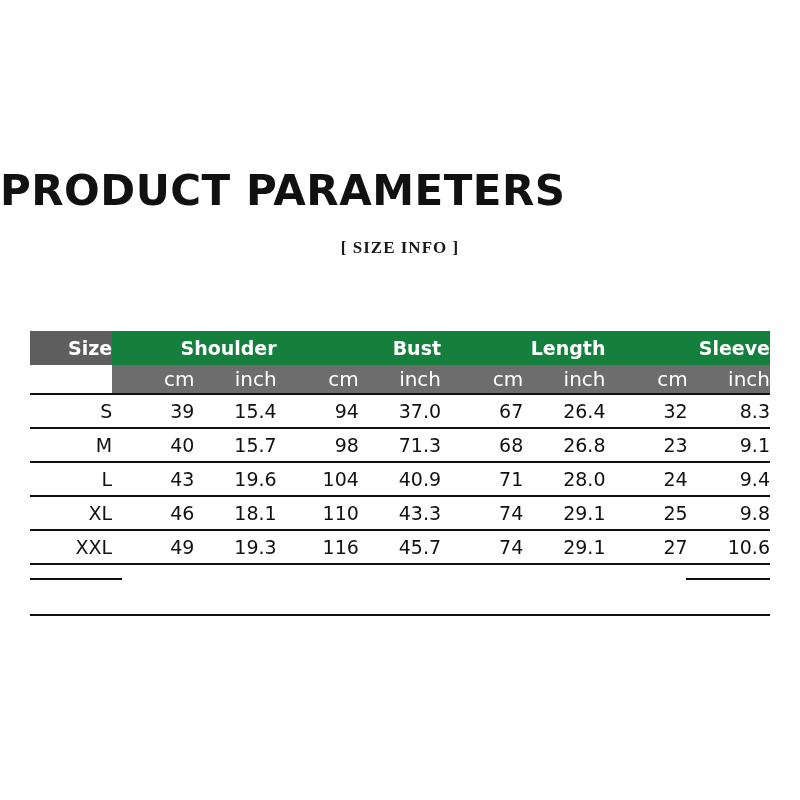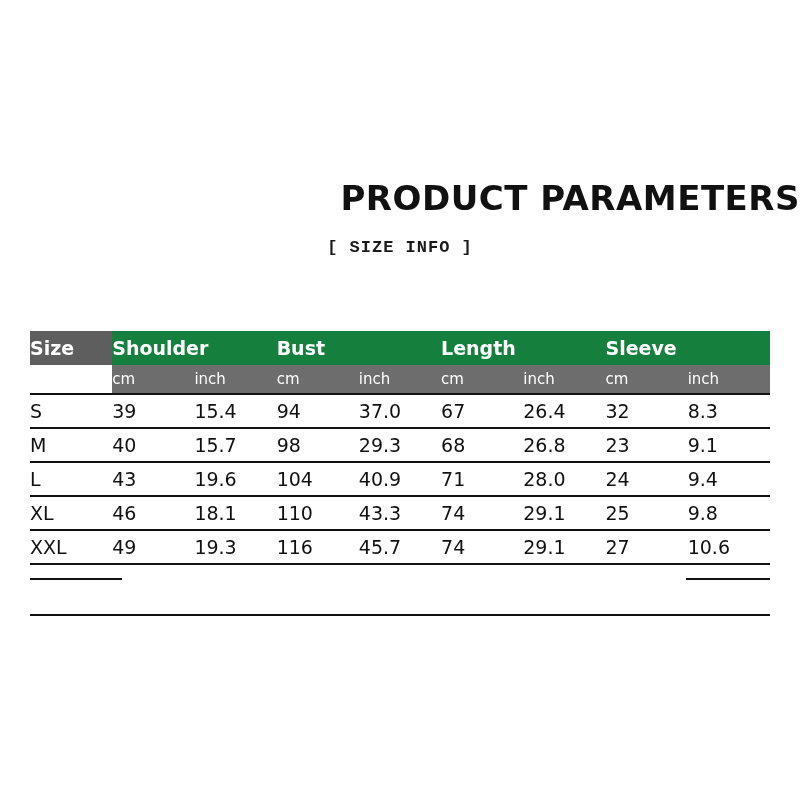--- a/index.html
+++ b/index.html
@@ -18,74 +18,73 @@
     position: relative;
     width: 800px;
     height: 800px;
     background: #ffffff;
   }
   .title {
     position: absolute;
     top: 166px;
     left: 0;
     width: 800px;
-    text-align: right;
-    font-size: 34px;
+    text-align: left;
+    font-size: 42px;
     font-weight: 700;
     letter-spacing: 0.5px;
     color: #111111;
     font-family: "DejaVu Sans", sans-serif;
-    margin-top: 12px;
   }
   .subtitle {
     position: absolute;
     top: 238px;
     left: 0;
     width: 800px;
     text-align: center;
     font-size: 17px;
     font-weight: 700;
     letter-spacing: 1px;
     color: #1a1a1a;
-    font-family: Liberation Mono, monospace;
+    font-family: Liberation Serif, serif;
   }
   .table-wrap {
     position: absolute;
     top: 331px;
     left: 30px;
     width: 740px;
   }
   table.size-table {
     border-collapse: collapse;
     width: 740px;
     table-layout: fixed;
   }
   table.size-table td, table.size-table th {
-    text-align: left;
+    text-align: right;
     vertical-align: middle;
     font-family: "DejaVu Sans", sans-serif;
   }
   
   tr.hdr-group td {
     background: #15803d;
     color: #ffffff;
     font-size: 19px;
     font-weight: 700;
     height: 34px;
     padding: 0;
   }
   tr.hdr-group td.size-cell {
     background: #5e5e5e;
     font-size: 19px;
     font-weight: 700;
   }
   tr.hdr-units td {
     background: #6d6d6d;
     color: #ffffff;
-    font-size: 15px;
+    font-size: 20px;
     font-weight: 400;
     height: 28px;
     padding: 0;
   }
   tr.hdr-units td.size-cell {
     background: #ffffff;
   }
   
   tr.data-row td {
     height: 32px;
@@ -161,21 +160,21 @@
           <td>26.4</td>
           <td>32</td>
           <td>8.3</td>
         </tr>
 
         <tr class="data-row">
           <td>M</td>
           <td>40</td>
           <td>15.7</td>
           <td>98</td>
-          <td>29.3</td>
+          <td>71.3</td>
           <td>68</td>
           <td>26.8</td>
           <td>23</td>
           <td>9.1</td>
         </tr>
 
         <tr class="data-row">
           <td>L</td>
           <td>43</td>
           <td>19.6</td>

